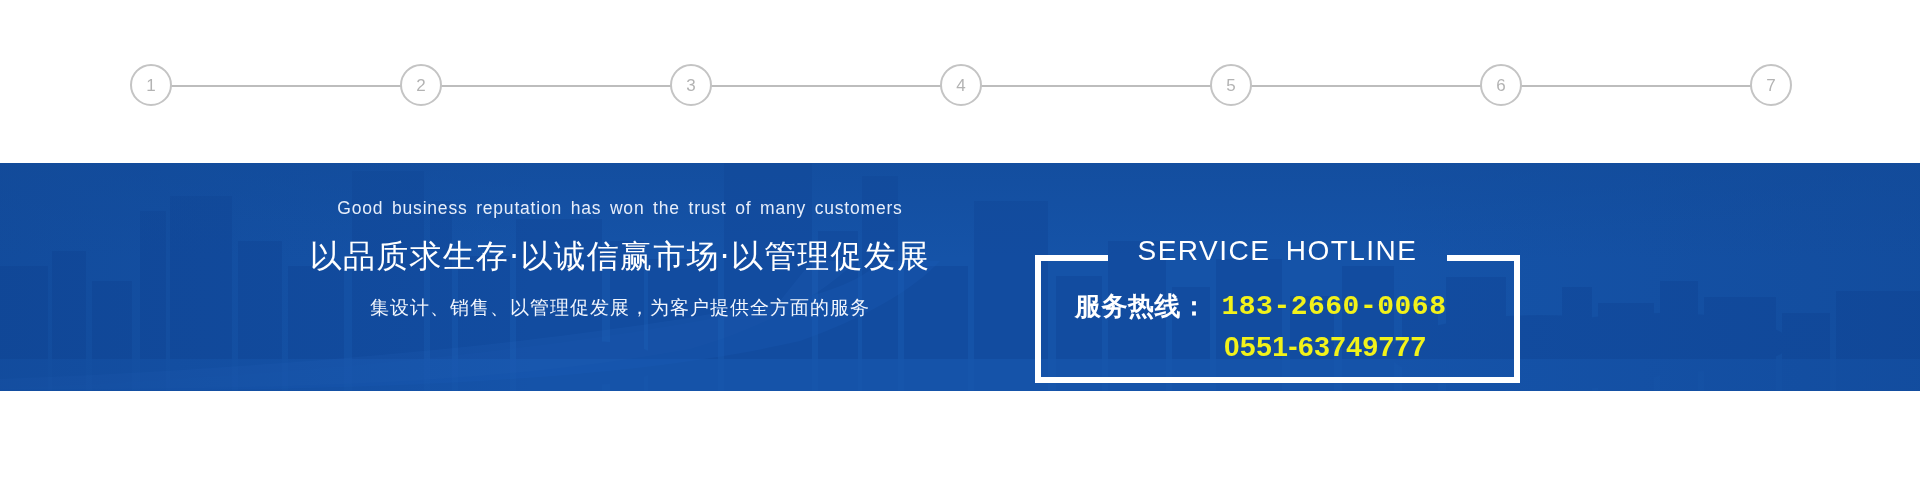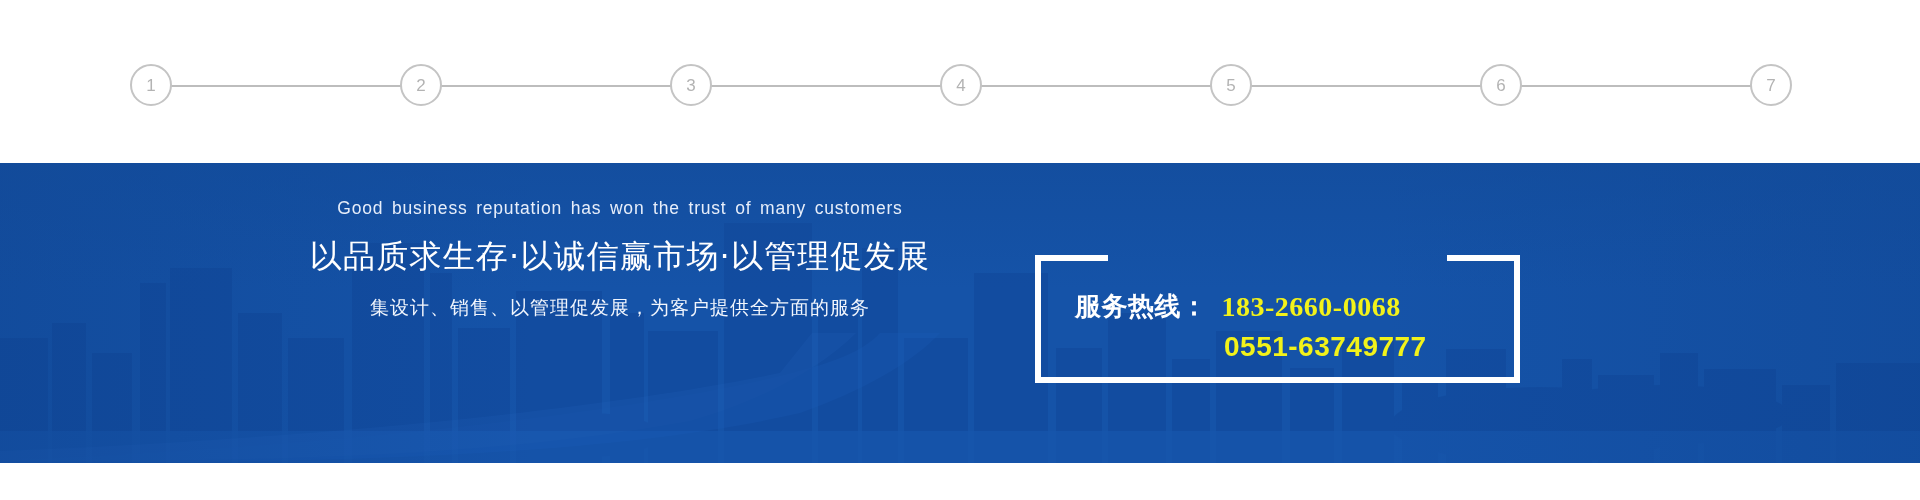--- a/index.html
+++ b/index.html
@@ -63,21 +63,21 @@
     line-height: 1;
     font-family: "Liberation Sans", sans-serif;
   }
 
   
   .banner {
     position: absolute;
     left: 0;
     top: 163px;
     width: 1920px;
-    height: 300px;
+    height: 228px;
     background: #1553a8;
     overflow: hidden;
   }
   .banner-gradient {
     position: absolute;
     inset: 0;
     background:
       linear-gradient(180deg, rgba(18,74,152,0.55) 0%, rgba(18,74,152,0.0) 42%),
       linear-gradient(90deg, rgba(13,62,135,0.35) 0%, rgba(13,62,135,0.0) 28%, rgba(13,62,135,0.0) 72%, rgba(13,62,135,0.30) 100%);
     pointer-events: none;
@@ -200,21 +200,21 @@
     font-weight: bold;
     letter-spacing: 0.5px;
     font-family: "DejaVu Sans", "Liberation Sans", sans-serif;
   }
   .hl-num1 {
     color: #f2f21a;
     font-size: 28px;
     font-weight: bold;
     letter-spacing: 0.5px;
     margin-left: 14px;
-    font-family: Liberation Serif, serif;
+    font-family: Liberation Mono, monospace;
   }
   .hl-row2 {
     position: absolute;
     left: 189px;
     top: 76px;
     white-space: nowrap;
   }
   .hl-num2 {
     color: #f2f21a;
     font-size: 28px;
@@ -322,20 +322,21 @@
       <div class="slogan-sub">集设计、销售、以管理促发展，为客户提供全方面的服务</div>
     </div>
 
     <div class="hotline">
       <div class="hl-border-top-left"></div>
       <div class="hl-border-top-right"></div>
       <div class="hl-border-left"></div>
       <div class="hl-border-right"></div>
       <div class="hl-border-bottom"></div>
 
+      <div class="hl-title">SERVICE  HOTLINE</div>
 
       <div class="hl-row1">
         <span class="hl-label">服务热线：</span>
         <span class="hl-num1">183-2660-0068</span>
       </div>
 
       <div class="hl-row2">
         <span class="hl-num2">0551-63749777</span>
       </div>
     </div>

